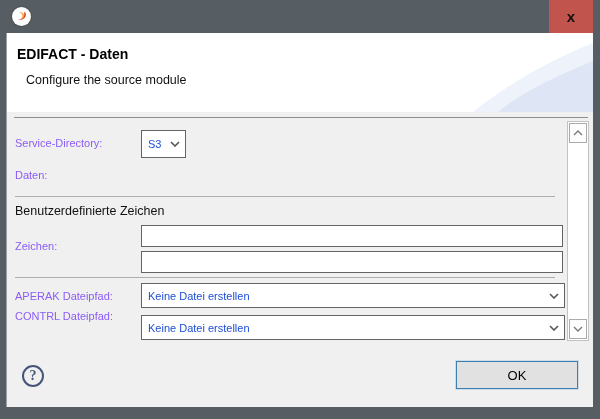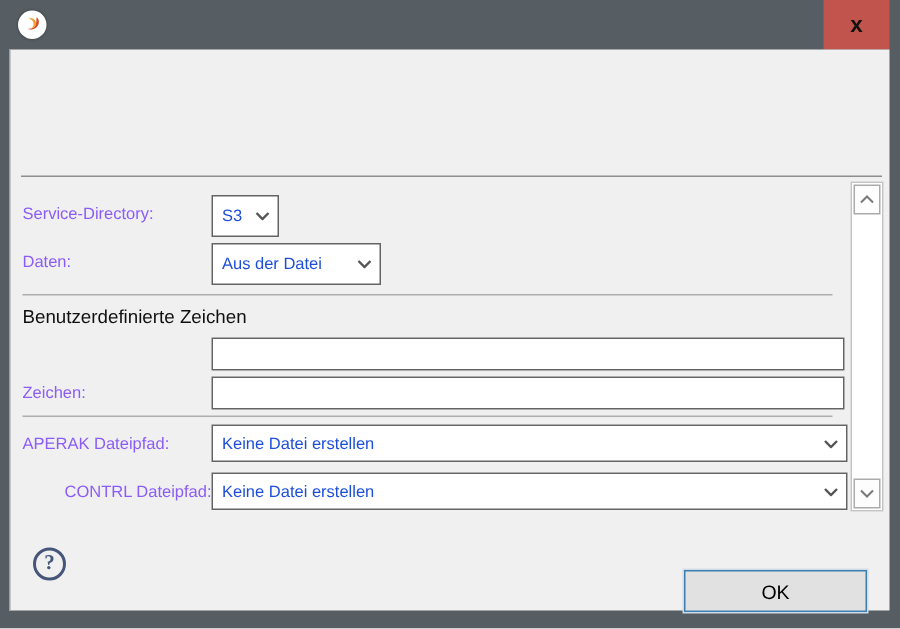--- a/index.html
+++ b/index.html
@@ -70,21 +70,21 @@
 
   
   .help-btn {
     position: absolute; left: 15px; top: 332px; width: 22px; height: 22px;
     border-radius: 50%; border: 2px solid #46557a; background: transparent;
     color: #46557a; font-weight: bold; font-size: 14px;
     display: flex; align-items: center; justify-content: center; cursor: pointer;
     font-family: "Liberation Serif", serif;
   }
   .ok-btn {
-    position: absolute; left: 449px; top: 347px; width: 122px; height: 28px;
+    position: absolute; left: 449px; top: 328px; width: 122px; height: 28px;
     background: #e1e1e1; border: 1px solid #3c7fb1; outline: 1px solid #cfdce8;
     font-family: "Liberation Sans", sans-serif; font-size: 13px; color: #000; cursor: pointer;
   }
 </style>
 </head>
 <body>
 
 <div class="window">
 
   <div class="titlebar">
@@ -92,64 +92,64 @@
       <svg width="19" height="19" viewBox="0 0 19 19">
         <path d="M12.5 4.5 C14.5 6 14.5 9.5 12 11.5 C10 13 7.5 13 6 12 C8.5 12.5 11 11.5 11.8 9.5 C12.6 7.5 12 5.5 12.5 4.5 Z" fill="#d84a2a"></path>
         <path d="M7 5.5 C9.5 4.5 12 6 12 8.5 C12 10.5 10.5 12 8.5 12.2 C10 11.2 10.8 9.5 10.2 7.8 C9.7 6.3 8.3 5.6 7 5.5 Z" fill="#f0a030"></path>
       </svg>
     </div>
     <button class="close-btn">x</button>
   </div>
 
   <div class="dialog-body">
 
+    <div class="header">
+      <svg class="banner-curve" width="180" height="79" viewBox="0 0 180 79">
+        <path d="M180 10 C130 30 90 55 60 79 L180 79 Z" fill="#eef2fa"></path>
+        <path d="M180 28 C140 44 105 62 85 79 L180 79 Z" fill="#dee5f4"></path>
+      </svg>
+      <div class="header-title">EDIFACT - Daten</div>
+      <div class="header-subtitle">Configure the source module</div>
+    </div>
     <div class="header-sep"></div>
 
     <div class="form-label" style="top:104px;">Service-Directory:</div>
     <div class="combo" style="left:134px; top:97px; width:45px; height:28px;">
       <span class="combo-value">S3</span>
       <span class="chev">
         <svg width="10" height="6" viewBox="0 0 10 6">
             <polyline points="1,1 5,5 9,1" fill="none" stroke="#555" stroke-width="1.6"></polyline>
           </svg>
       </span>
     </div>
 
     <div class="form-label" style="top:136px;">Daten:</div>
-    <div class="combo" style="left:134px; top:129px; width:113px; height:28px;">
-      <span class="combo-value">Aus der Datei</span>
-      <span class="chev">
-        <svg width="10" height="6" viewBox="0 0 10 6">
-            <polyline points="1,1 5,5 9,1" fill="none" stroke="#555" stroke-width="1.6"></polyline>
-          </svg>
-      </span>
-    </div>
 
     <div class="hsep" style="top:163px;"></div>
 
     <div class="section-label" style="top:171px;">Benutzerdefinierte Zeichen</div>
 
     <input class="text-input" style="left: 134px; top: 192px; width: 422px; height: 22px;" value="">
 
-    <div class="form-label" style="top:223px;">Zeichen:</div>
+    <div class="form-label" style="top:207px;">Zeichen:</div>
     <input class="text-input" style="left: 134px; top: 218px; width: 422px; height: 22px;" value="">
 
     <div class="hsep" style="top:244px;"></div>
 
     <div class="form-label" style="top:257px;">APERAK Dateipfad:</div>
     <div class="combo" style="left:134px; top:250px; width:424px; height:25px;">
       <span class="combo-value">Keine Datei erstellen</span>
       <span class="chev">
         <svg width="10" height="6" viewBox="0 0 10 6">
             <polyline points="1,1 5,5 9,1" fill="none" stroke="#555" stroke-width="1.6"></polyline>
           </svg>
       </span>
     </div>
 
-    <div class="form-label" style="top:289px;margin-left:28px;">CONTRL Dateipfad:</div>
+    <div class="form-label" style="top:277px;">CONTRL Dateipfad:</div>
     <div class="combo" style="left:134px; top:282px; width:424px; height:25px;">
       <span class="combo-value">Keine Datei erstellen</span>
       <span class="chev">
         <svg width="10" height="6" viewBox="0 0 10 6">
             <polyline points="1,1 5,5 9,1" fill="none" stroke="#555" stroke-width="1.6"></polyline>
           </svg>
       </span>
     </div>
 
     <div class="scrollbar">

